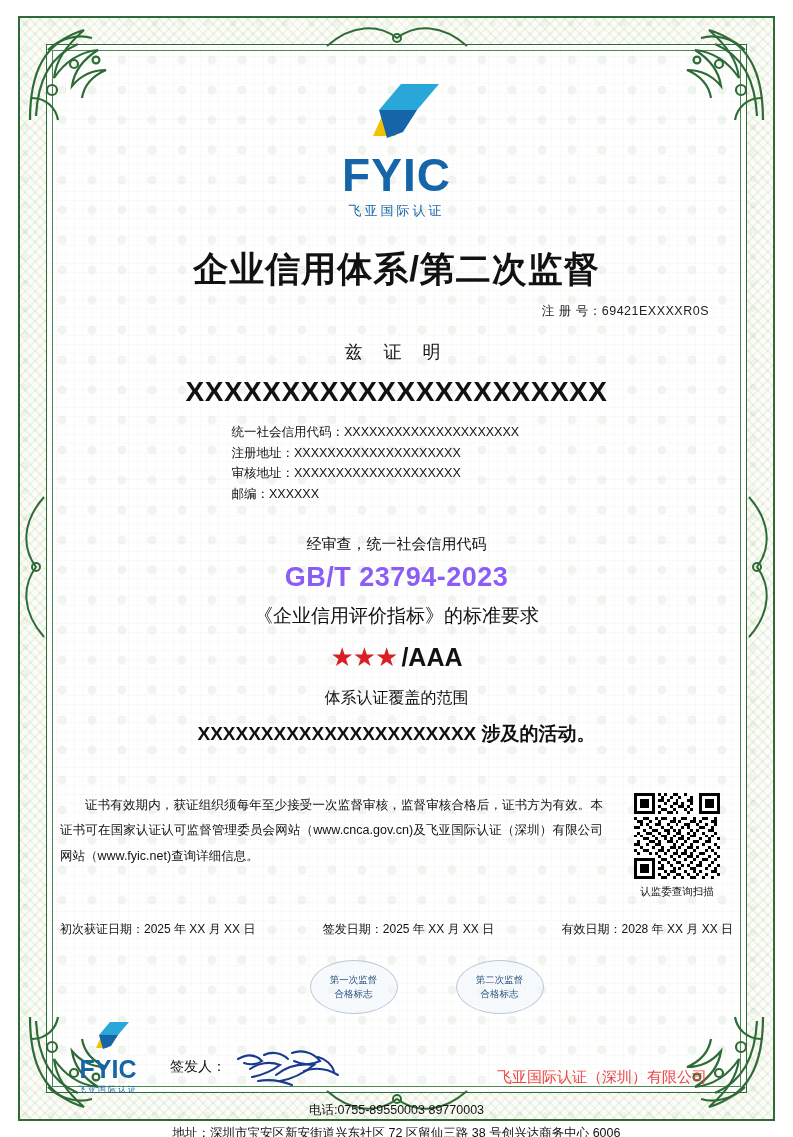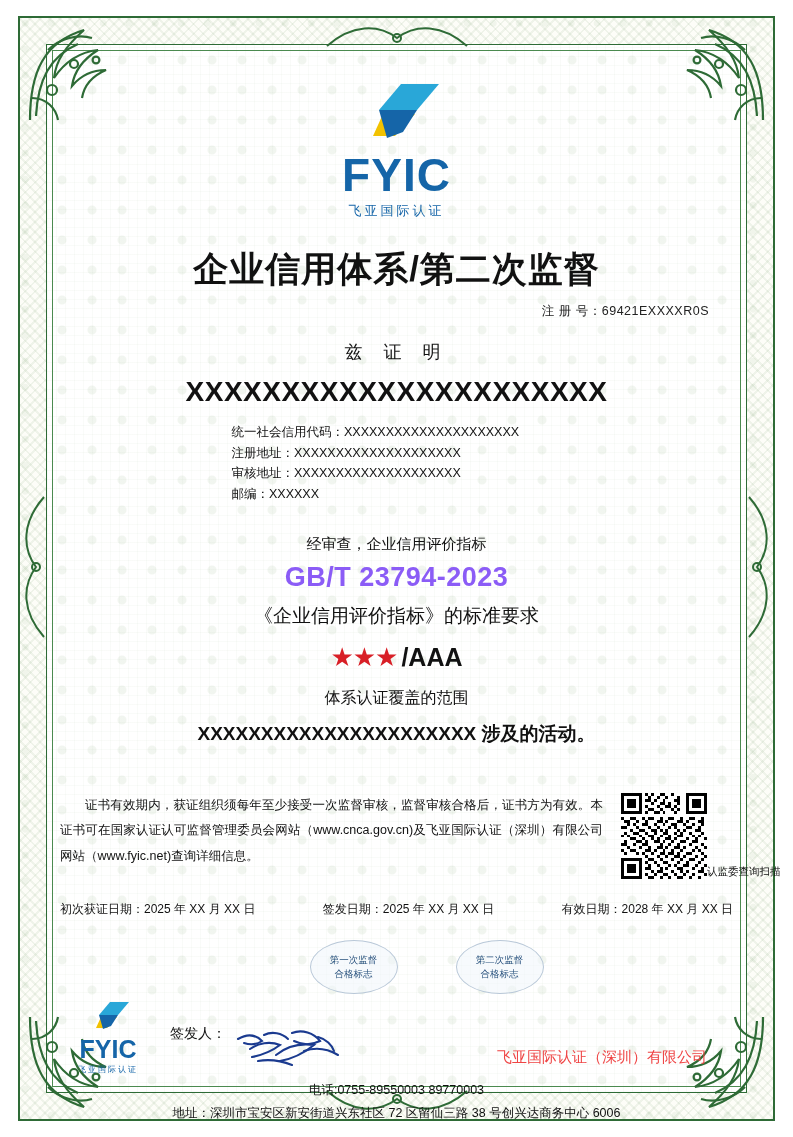--- a/index.html
+++ b/index.html
@@ -119,21 +119,21 @@
   }
   
   .mid-row{
     width:100%;display:flex;margin-top:16px;align-items:flex-start;
   }
   .validity{
     flex:1;font-size:12.5px;color:#111;line-height:2.05;text-align:justify;
     padding-right:18px;
   }
   .validity p{margin:0;text-indent:2em;}
-  .qr-wrap{width:112px;display:flex;flex-direction:row;align-items:flex-end;}
+  .qr-wrap{width:112px;display:flex;flex-direction:column;align-items:center;}
   .qr{width:86px;height:86px;}
   .qr-caption{margin-top:6px;font-size:10.5px;color:#111;white-space:nowrap;}
 
   .dates-row{
     width:100%;display:flex;justify-content:space-between;
     margin-top:14px;font-size:12px;color:#111;
   }
   .dates-sep{width:100%;height:1px;background:#cfcfcf;margin-top:8px;}
 
   .seals-row{
@@ -146,21 +146,21 @@
     font-size:9.5px;color:#29527e;line-height:1.45;background:rgba(240,246,252,.5);
   }
   .sign-row{
     width:100%;display:flex;align-items:flex-end;margin-top:6px;
   }
   .footer-logo{width:96px;display:flex;flex-direction:column;align-items:center;}
   .footer-logo .fl-mark{width:54px;height:36px;}
   .footer-logo .fl-text{font-size:25px;font-weight:bold;color:#1565a8;line-height:1;margin-top:1px;}
   .footer-logo .fl-sub{font-size:8px;color:#1565a8;letter-spacing:2px;margin-top:2px;}
   .signer{
-    margin-left:14px;display:flex;align-items:flex-start;gap:4px;padding-bottom:6px;
+    margin-left:14px;display:flex;align-items:center;gap:4px;padding-bottom:6px;
   }
   .signer-label{font-size:14px;color:#111;}
   .signature{width:116px;height:44px;}
   .issuer{
     margin-left:auto;font-size:15px;color:#ef4444;padding-bottom:8px;padding-right:26px;
   }
   .contact{
     width:100%;text-align:center;font-size:12.5px;color:#111;margin-top:4px;line-height:1.9;
   }
 </style>
@@ -266,21 +266,21 @@
     <div class="hereby">兹 证 明</div>
     <div class="company">XXXXXXXXXXXXXXXXXXXXXX</div>
 
     <div class="info-block">
       <div>统一社会信用代码：XXXXXXXXXXXXXXXXXXXXX</div>
       <div>注册地址：XXXXXXXXXXXXXXXXXXXX</div>
       <div>审核地址：XXXXXXXXXXXXXXXXXXXX</div>
       <div>邮编：XXXXXX</div>
     </div>
 
-    <div class="assess-line">经审查，企业信用评价指标</div>
+    <div class="assess-line">经审查，统一社会信用代码</div>
     <div class="standard">GB/T 23794-2023</div>
     <div class="standard-name">《企业信用评价指标》的标准要求</div>
 
     <div class="stars-line">
       <span class="stars">★★★</span>
       <span class="grade">/AAA</span>
     </div>
 
     <div class="scope-label">体系认证覆盖的范围</div>
     <div class="scope-text">XXXXXXXXXXXXXXXXXXXXXX 涉及的活动。</div>

